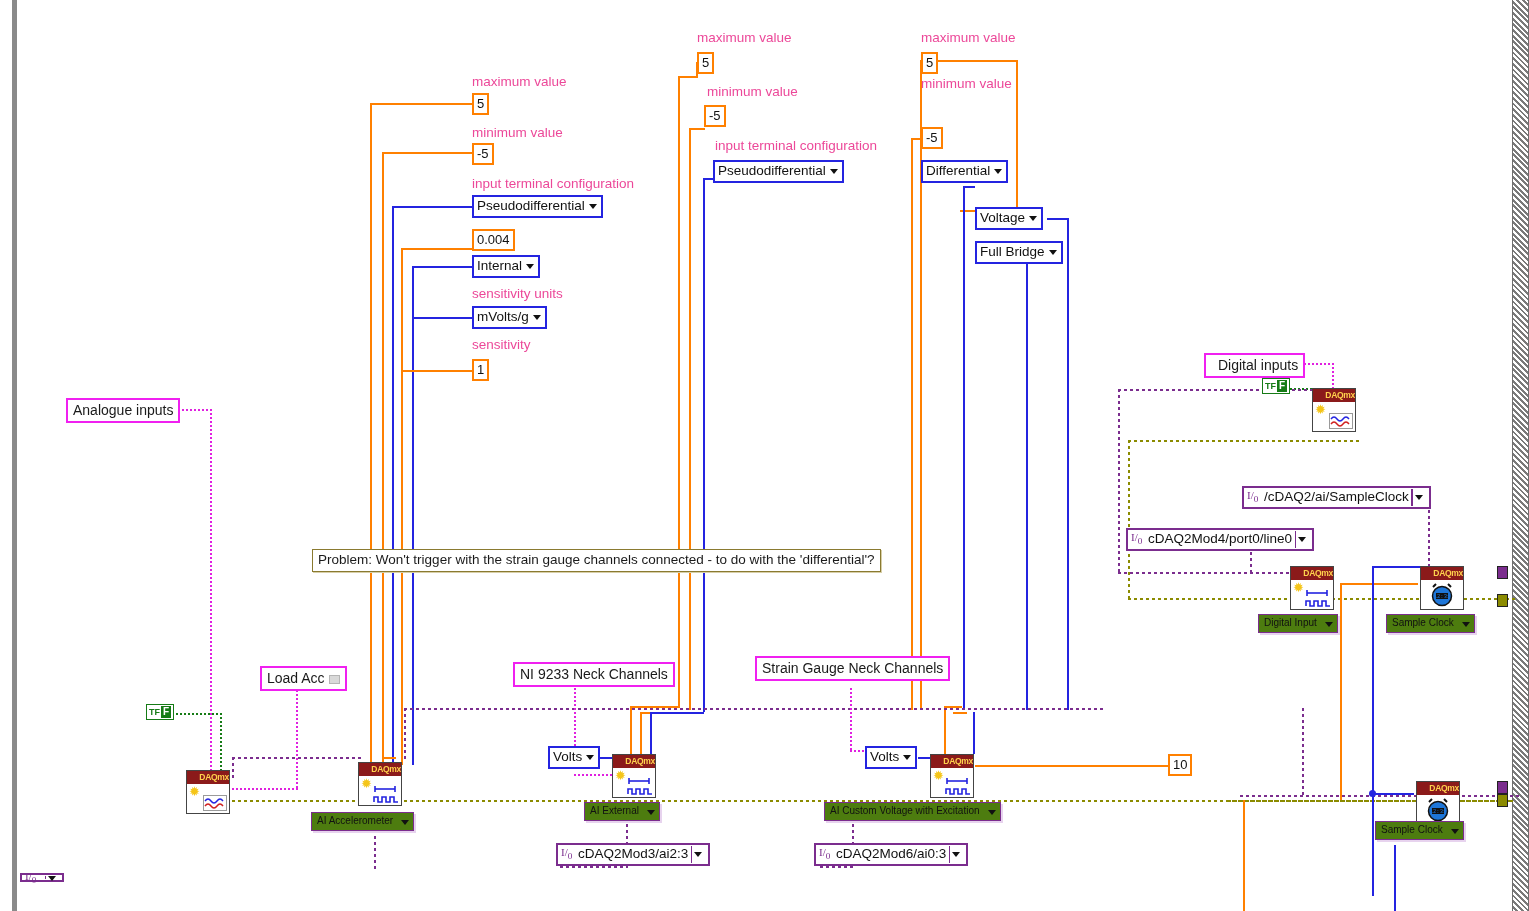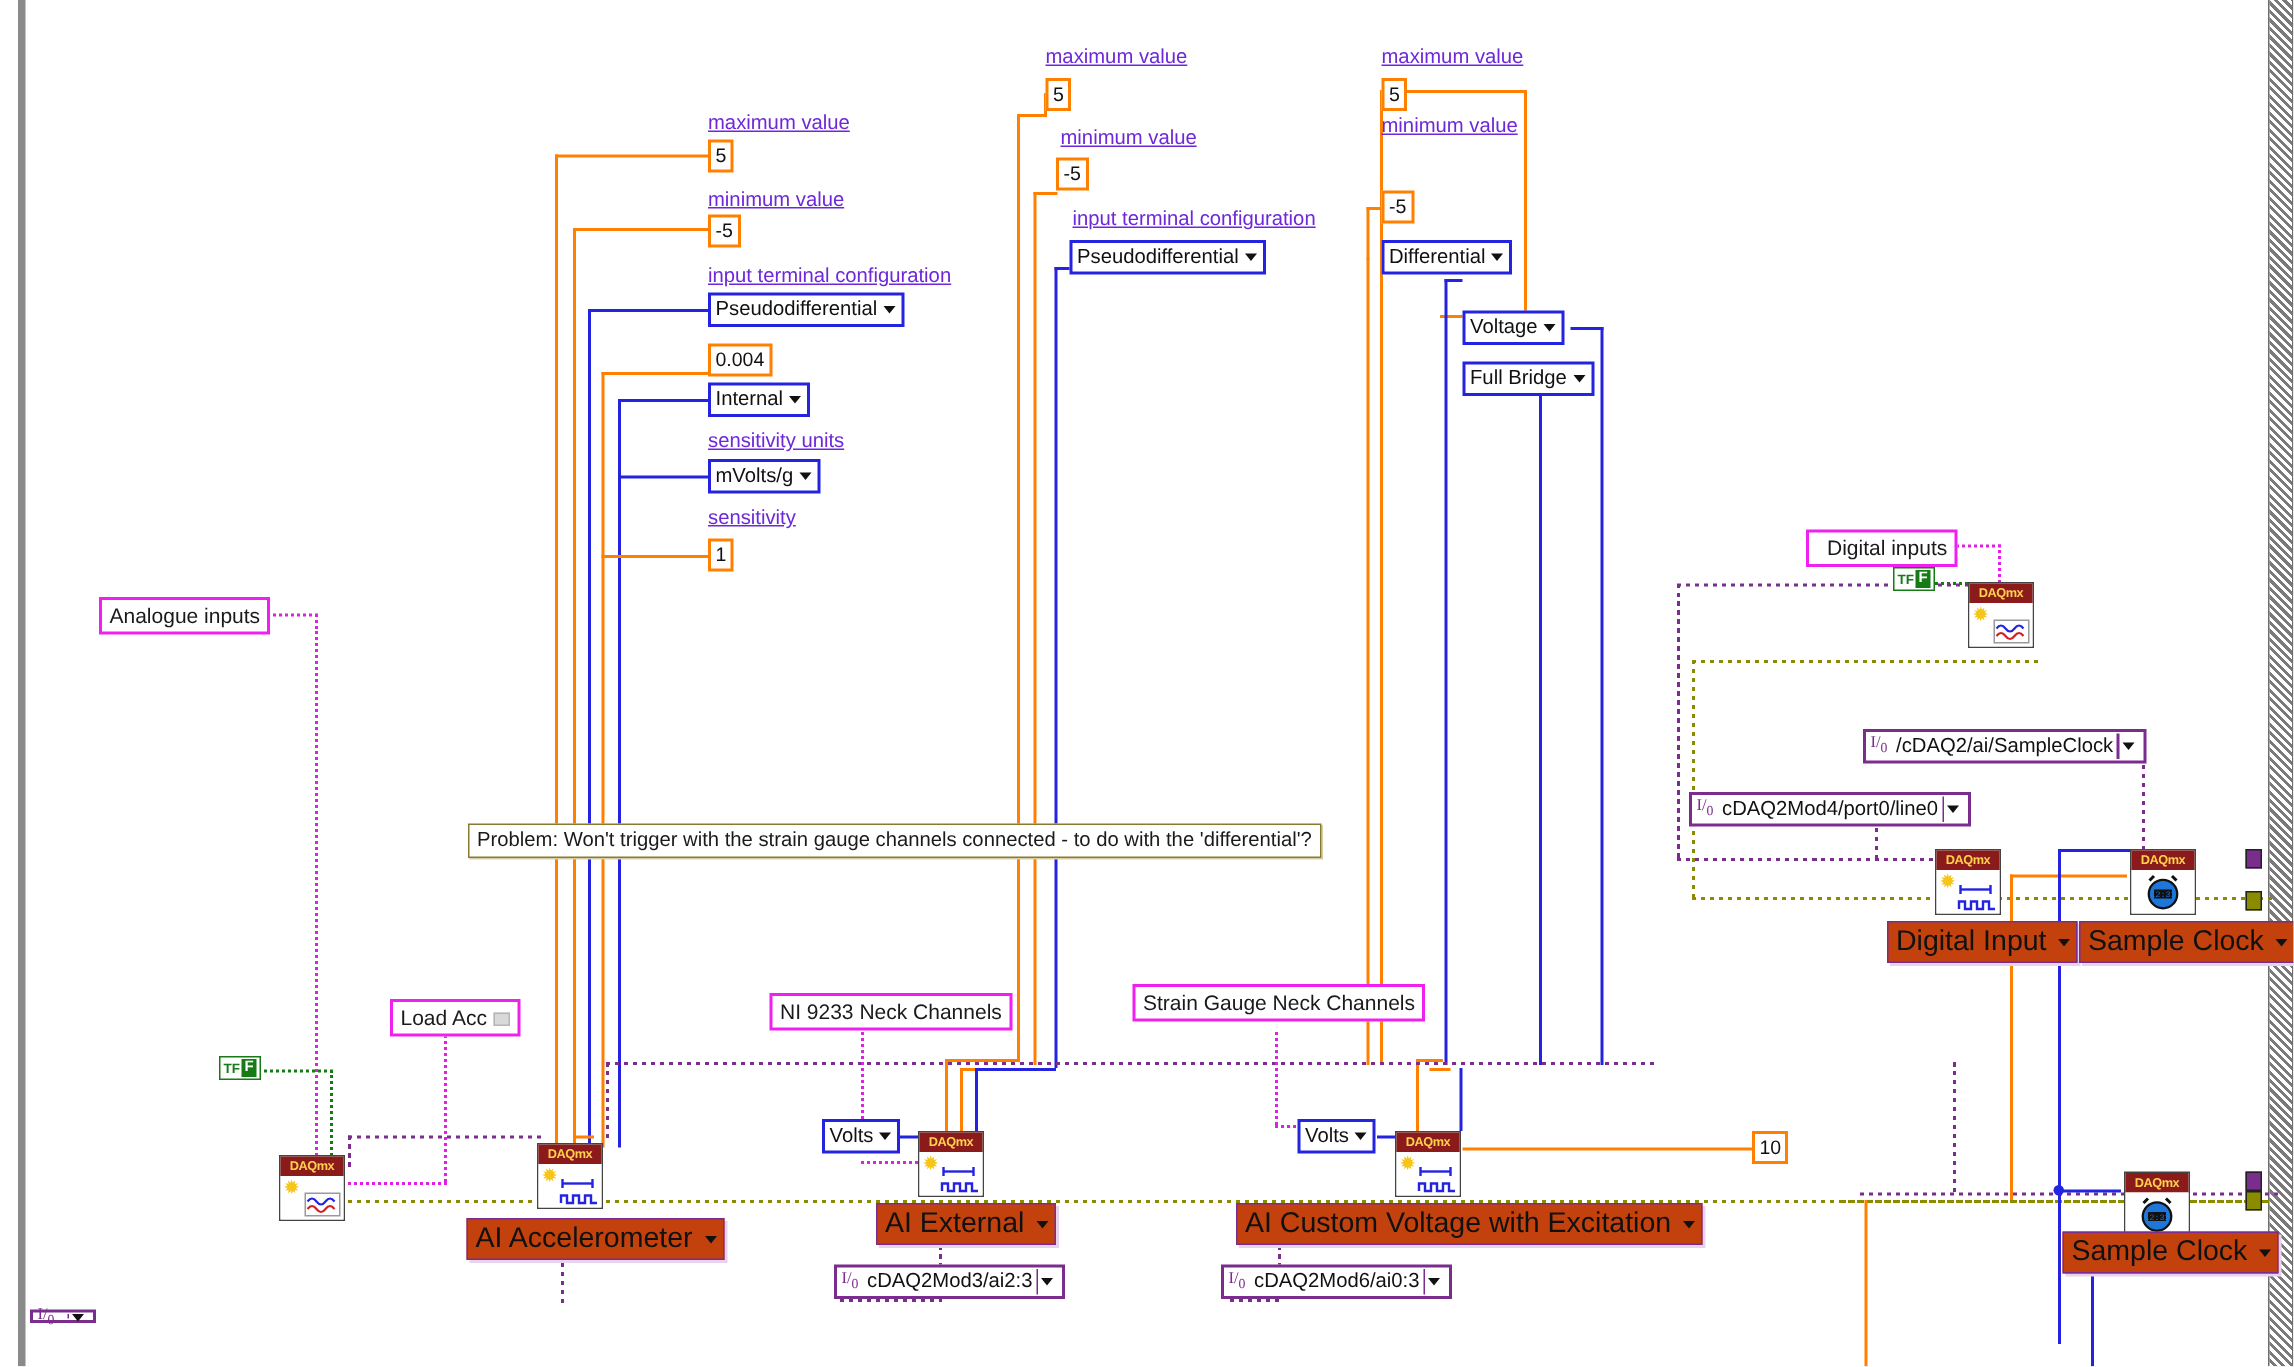--- a/index.html
+++ b/index.html
@@ -51,24 +51,23 @@
     position: absolute;
     width: 7px; height: 7px;
     border-radius: 50%;
     background: #2424E0;
   }
 
   
   .free-label {
     position: absolute;
     font-size: 13.5px;
-    color: #6d28d9;
+    color: #ec4899;
     white-space: nowrap;
     line-height: 1;
-    text-decoration: underline;
   }
 
   
   .const-num {
     position: absolute;
     border: 2px solid #FF8000;
     background: #ffffff;
     color: #111;
     font-size: 13px;
     line-height: 1;
@@ -96,23 +95,23 @@
     width: 0; height: 0;
     border-left: 4.5px solid transparent;
     border-right: 4.5px solid transparent;
     border-top: 5px solid #111;
   }
 
   
   .const-ring {
     position: absolute;
     border: 1.5px solid #7B2D8E;
-    background: #c2410c;
+    background: #4d7c0f;
     color: #111;
-    font-size: 19px;
+    font-size: 10px;
     line-height: 1;
     padding: 3px 20px 4px 5px;
     white-space: nowrap;
     box-shadow: 2px 2px 0 0 #E7D3EE;
   }
   .const-ring .caret { border-top-color: #111; }
 
   
   .const-io {
     position: absolute;
@@ -184,21 +183,21 @@
     background: #ffffff;
   }
   .daq-node .hdr {
     height: 13px;
     background: #8B1A1A;
     color: #FFD24D;
     font-size: 8.5px;
     font-weight: bold;
     font-family: "Liberation Sans", sans-serif;
     letter-spacing: -0.3px;
-    text-align: center;
+    text-align: right;
     line-height: 13px;
     overflow: hidden;
   }
   .daq-node .body {
     position: relative;
     height: 29px;
     background: #ffffff;
   }
   
   .spark {

